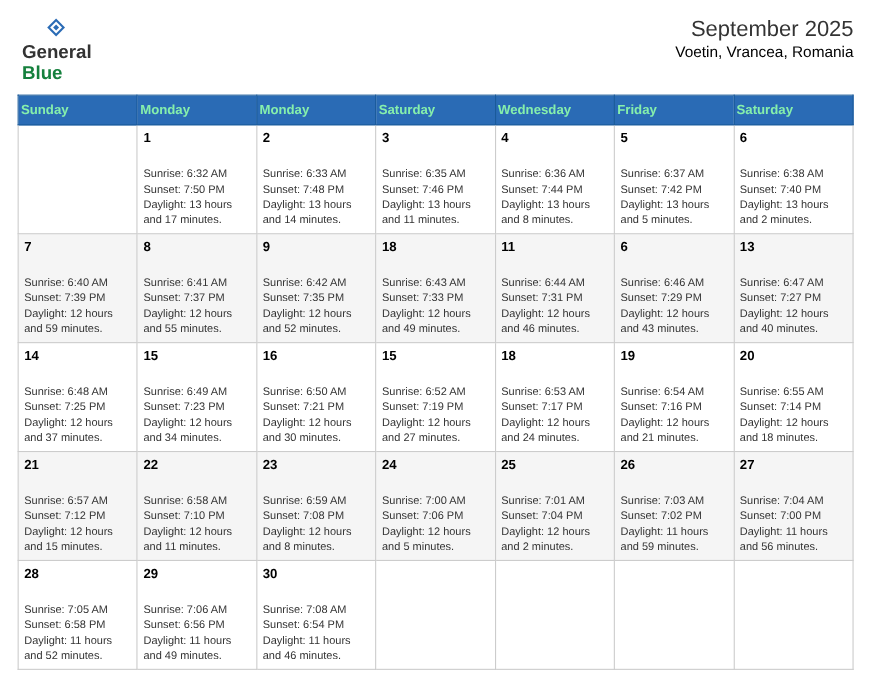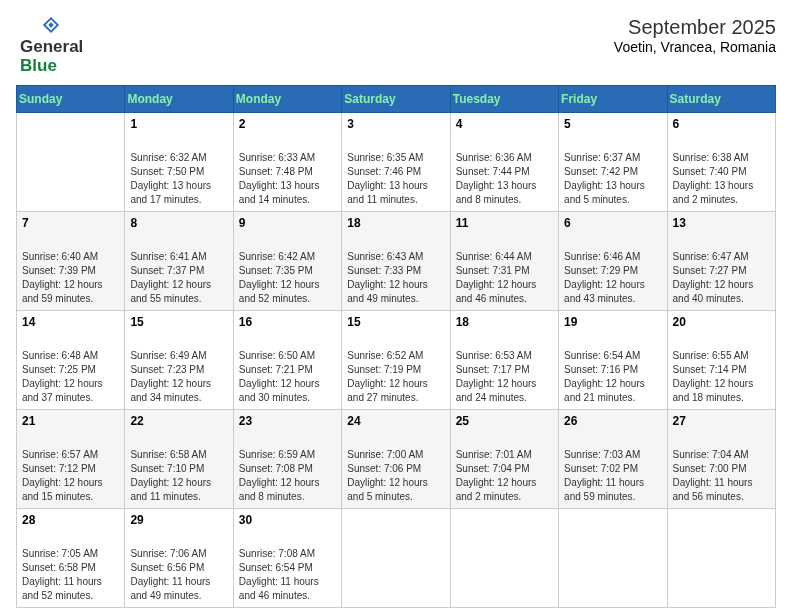--- a/index.html
+++ b/index.html
@@ -108,21 +108,21 @@
   </div>
 </div>
 
 <table>
   <thead>
     <tr>
     <th>Sunday</th>
         <th>Monday</th>
         <th>Monday</th>
         <th>Saturday</th>
-        <th>Tuesday</th>
+        <th>Wednesday</th>
         <th>Friday</th>
         <th>Saturday</th>
       </tr>
   </thead>
   <tbody id="calendar-body">
   <tr>
         <td class="empty"></td>
         <td>
           <div class="day-num">1</div>
           <div class="day-info">Sunrise: 6:32 AM<br>Sunset: 7:50 PM<br>Daylight: 13 hours<br>and 17 minutes.</div>

